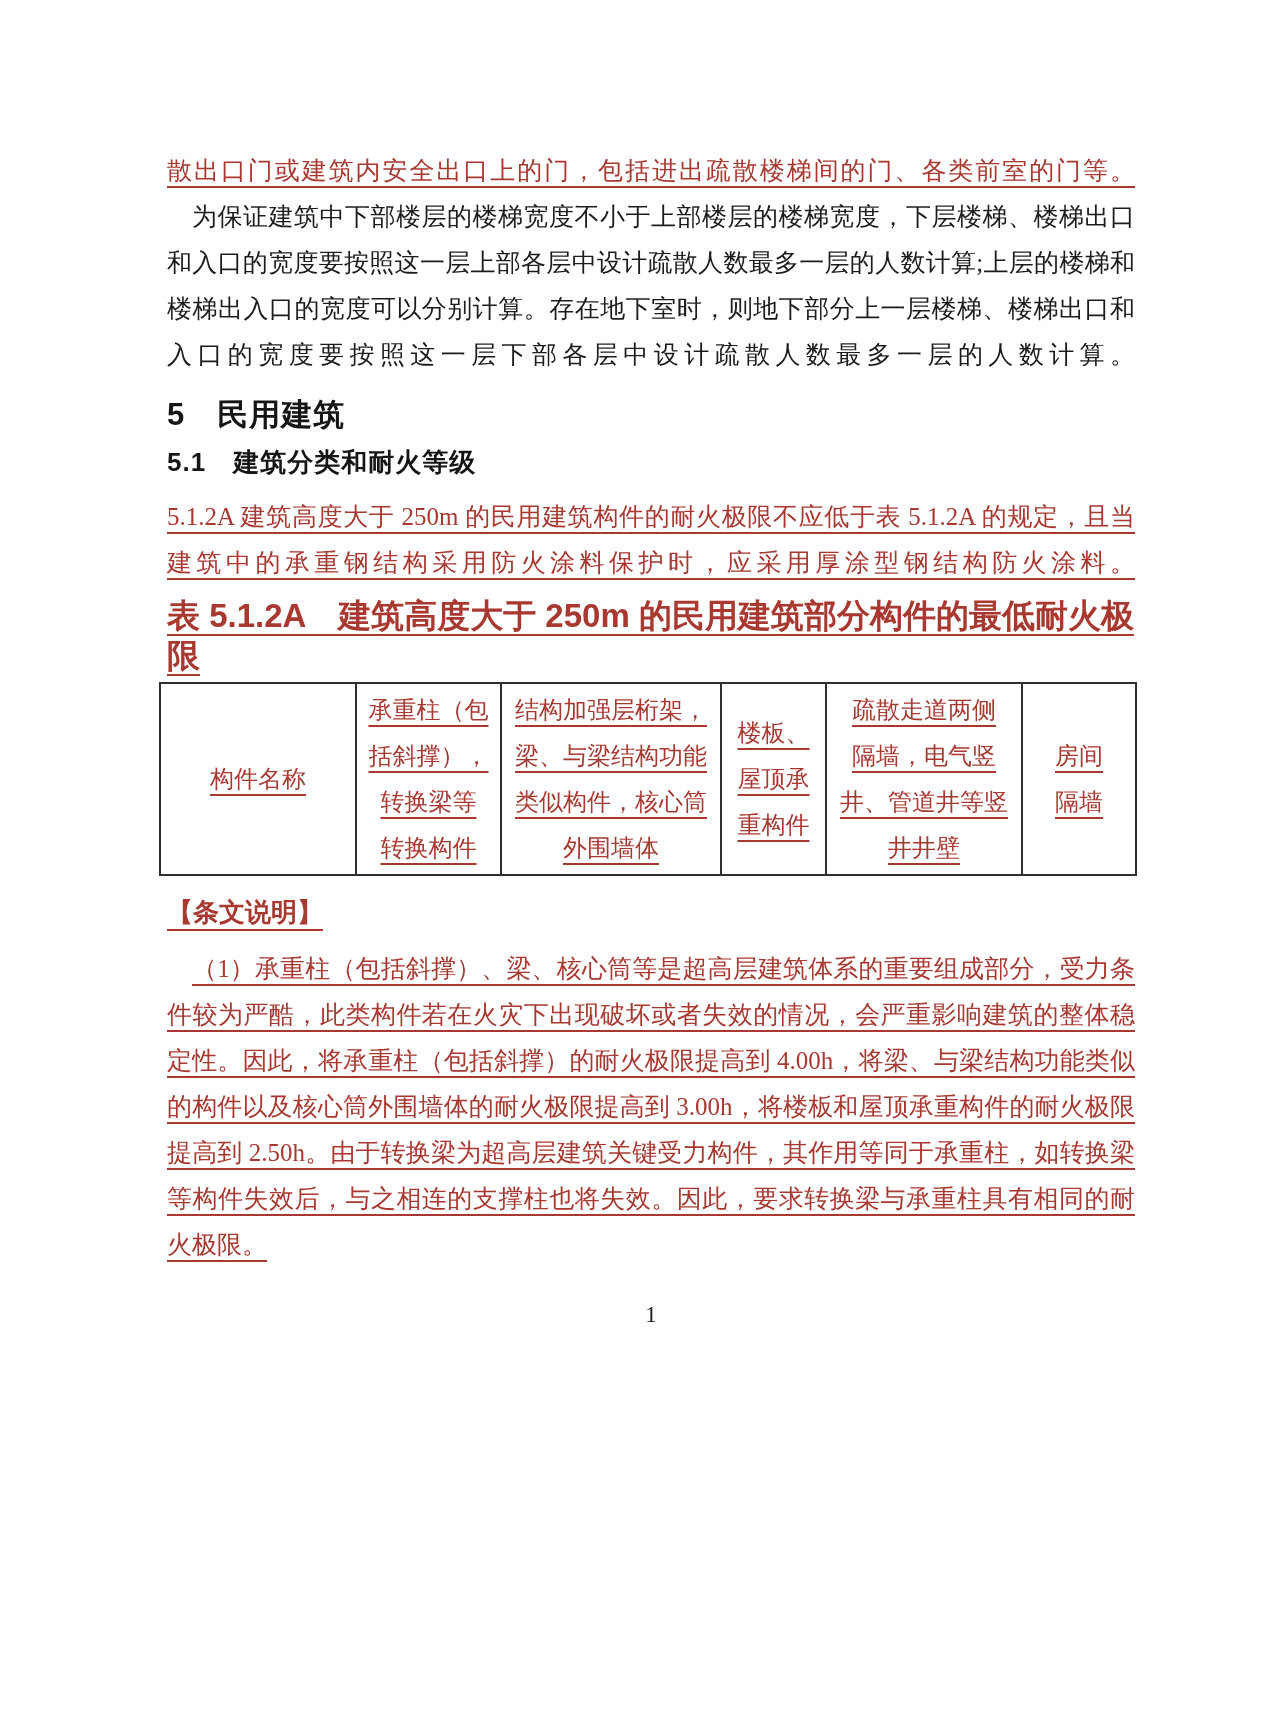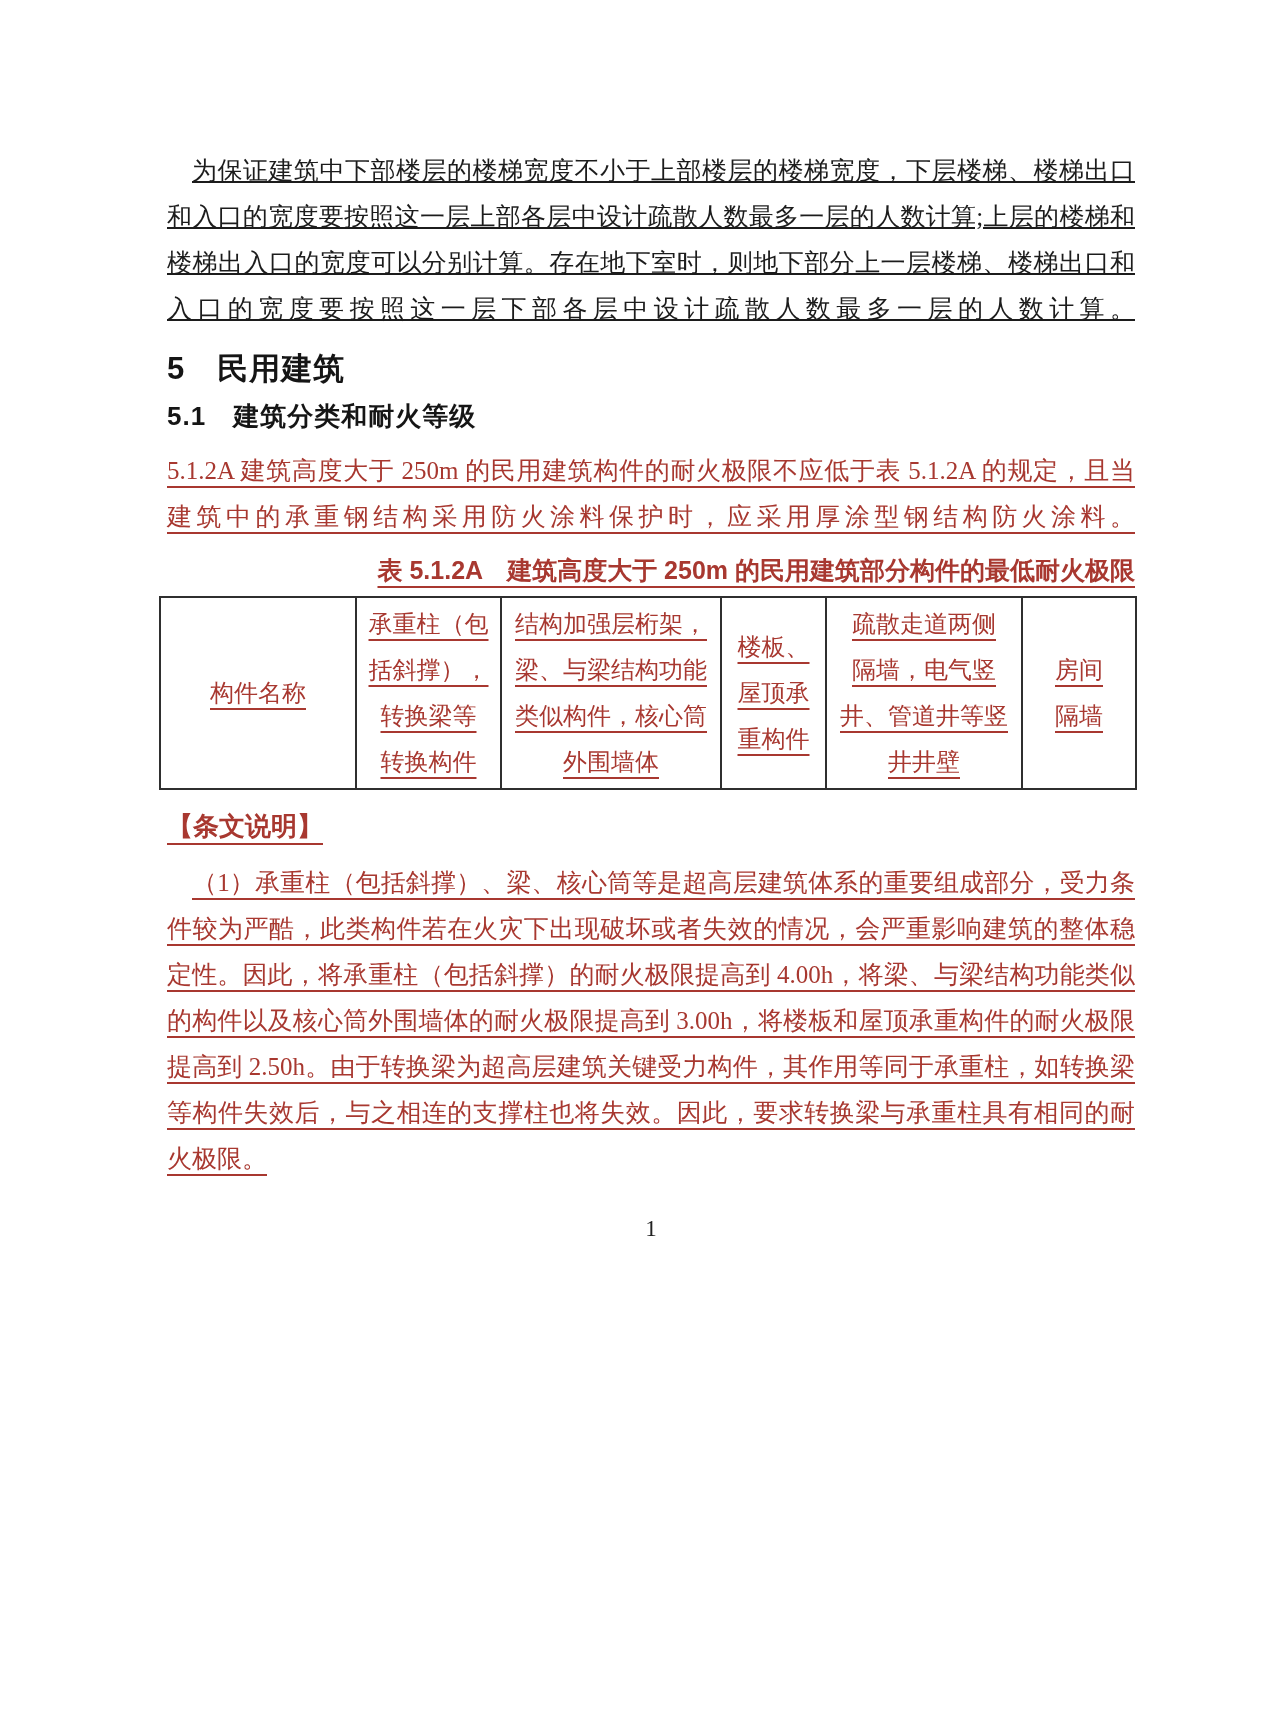--- a/index.html
+++ b/index.html
@@ -7,21 +7,21 @@
     width:1280px; height:1728px;
     background:#ffffff;
     overflow:hidden;
     font-family:"Liberation Serif","DejaVu Serif",serif;
   }
   .page {
     box-sizing:border-box;
     width:1280px; height:1728px;
     padding:148px 145px 0 167px;
   }
-  p { margin:0; font-size:25px; line-height:46px;text-decoration:underline; }
+  p { margin:0; font-size:25px; line-height:46px; }
   .jp { text-align:justify; }
   .stretch { text-align-last:justify; }
   .indent { text-indent:1em; }
   .red {
     color:#a83830;
     text-decoration:underline;
     text-decoration-thickness:1.5px;
     text-underline-offset:7px;
   }
   .black { color:#1c1c1c; }
@@ -30,24 +30,24 @@
     font-family:"Liberation Sans","DejaVu Sans",sans-serif;
     font-weight:bold;
     color:#151515;
     letter-spacing:1px;
   }
   .chapter { font-size:31px; line-height:42px; margin:16px 0 4px; }
   .section { font-size:26px; line-height:40px; margin:6px 0 12px; }
   .clause { margin-top:6px; }
   .caption {
     margin:10px 0 6px;
-    text-align:right;
+    text-align:left;
     font-family:"Liberation Sans","DejaVu Sans",sans-serif;
     font-weight:bold;
-    font-size:25px;
+    font-size:33px;
     line-height:40px;
     color:#a83830;
     text-decoration:underline;
     text-decoration-thickness:1.5px;
     text-underline-offset:7px;
   }
   table.firetable {
     border-collapse:collapse;
     table-layout:fixed;
     margin-left:-8px;
@@ -91,20 +91,21 @@
     text-align:center;
     font-size:23px;
     color:#222222;
   }
 </style>
 </head>
 <body>
 
 <div class="page">
 
+  <p class="red jp stretch">散出口门或建筑内安全出口上的门，包括进出疏散楼梯间的门、各类前室的门等。</p>
 
   <p class="black jp indent stretch">为保证建筑中下部楼层的楼梯宽度不小于上部楼层的楼梯宽度，下层楼梯、楼梯出口和入口的宽度要按照这一层上部各层中设计疏散人数最多一层的人数计算;上层的楼梯和楼梯出入口的宽度可以分别计算。存在地下室时，则地下部分上一层楼梯、楼梯出口和入口的宽度要按照这一层下部各层中设计疏散人数最多一层的人数计算。</p>
 
   <h1 class="chapter">5　民用建筑</h1>
 
   <h2 class="section">5.1　建筑分类和耐火等级</h2>
 
   <p class="red jp stretch clause">5.1.2A 建筑高度大于 250m 的民用建筑构件的耐火极限不应低于表 5.1.2A 的规定，且当建筑中的承重钢结构采用防火涂料保护时，应采用厚涂型钢结构防火涂料。</p>
 
   <p class="caption">表 5.1.2A　建筑高度大于 250m 的民用建筑部分构件的最低耐火极限</p>

